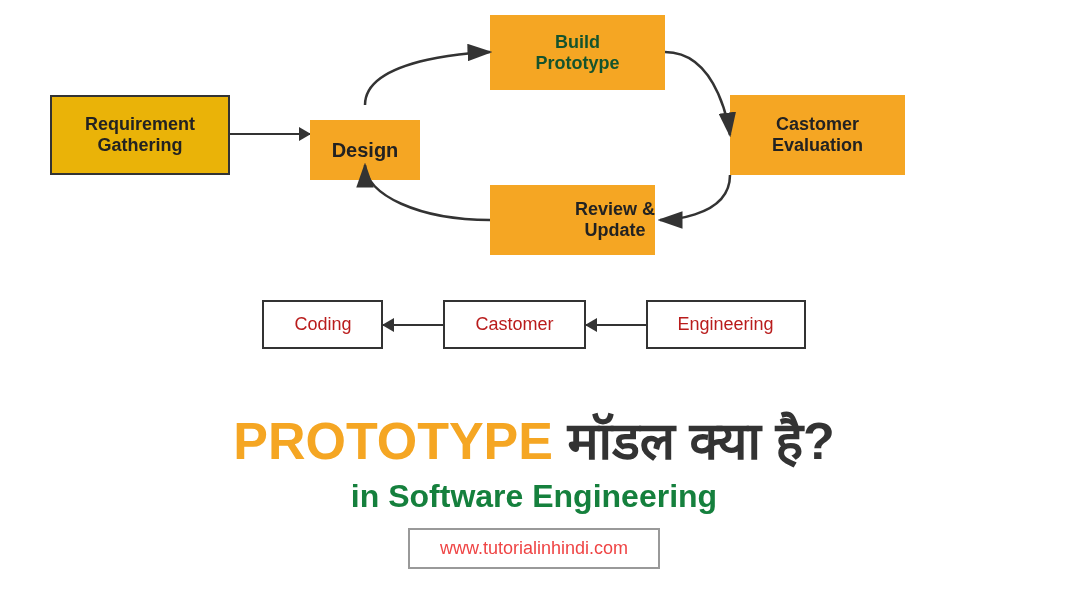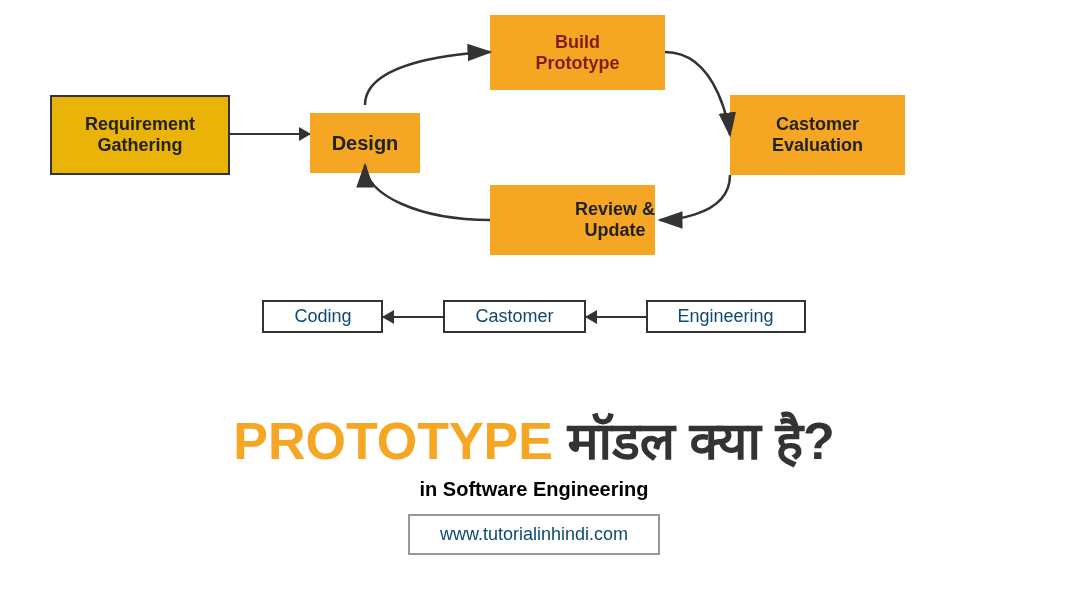--- a/index.html
+++ b/index.html
@@ -55,21 +55,21 @@
       top: -6px;
       border-left: 12px solid #333;
       border-top: 7px solid transparent;
       border-bottom: 7px solid transparent;
     }
 
     
     .design-box {
       position: absolute;
       left: 310px;
-      top: 113px;
+      top: 120px;
       width: 110px;
       height: 60px;
       background: #f5a623;
       display: flex;
       align-items: center;
       justify-content: center;
       text-align: center;
       font-size: 20px;
       font-weight: bold;
       color: #222;
@@ -82,21 +82,21 @@
       top: 15px;
       width: 175px;
       height: 75px;
       background: #f5a623;
       display: flex;
       align-items: center;
       justify-content: center;
       text-align: center;
       font-size: 18px;
       font-weight: bold;
-      color: #7f1d1d;
+      color: #14532d;
     }
 
     
     .customer-box {
       position: absolute;
       left: 730px;
       top: 95px;
       width: 175px;
       height: 80px;
       background: #f5a623;
@@ -143,24 +143,24 @@
       left: 0;
       width: 1068px;
       display: flex;
       align-items: center;
       justify-content: center;
       gap: 0;
     }
 
     .bottom-box {
       border: 2px solid #333;
-      padding: 4px 30px;
+      padding: 12px 30px;
       font-size: 18px;
       font-weight: normal;
-      color: #0c4a6e;
+      color: #b91c1c;
       background: #fff;
       white-space: nowrap;
     }
 
     .bottom-arrow {
       width: 60px;
       height: 2px;
       background: #333;
       position: relative;
       flex-shrink: 0;
@@ -171,21 +171,21 @@
       left: -1px;
       top: -6px;
       border-right: 12px solid #333;
       border-top: 7px solid transparent;
       border-bottom: 7px solid transparent;
     }
 
     
     .title-section {
       position: absolute;
-      bottom: 7px;
+      bottom: 0;
       left: 0;
       width: 1068px;
       height: 220px;
       display: flex;
       flex-direction: column;
       align-items: center;
       justify-content: center;
       gap: 8px;
     }
 
@@ -195,31 +195,31 @@
       color: #333;
       text-align: center;
       line-height: 1.1;
     }
 
     .main-title .orange {
       color: #f5a623;
     }
 
     .sub-title {
-      font-size: 20px;
+      font-size: 32px;
       font-weight: 600;
-      color: #000000;
+      color: #15803d;
       text-align: center;
     }
 
     .website-box {
       border: 2px solid #999;
       padding: 8px 30px;
       font-size: 18px;
-      color: #0c4a6e;
+      color: #ef4444;
       margin-top: 5px;
     }
   </style>
 </head>
 <body>
 
 <div class="diagram-area">
 
   <div class="req-box">
     <span style="white-space:pre-line;">Requirement

